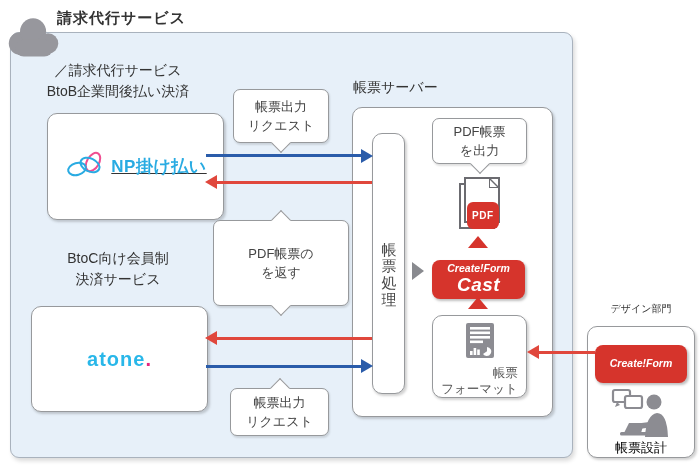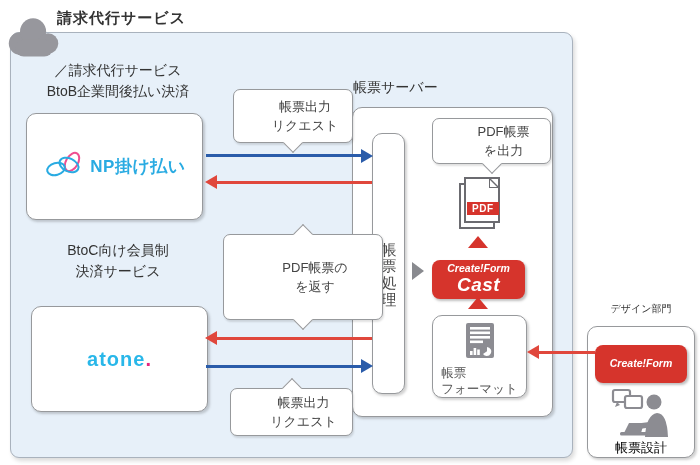--- a/index.html
+++ b/index.html
@@ -17,44 +17,43 @@
   
   #env-container{
     left:10px;top:32px;width:561px;height:424px;
     background:#e7f0f9;border:1.5px solid #a9b2bd;border-radius:9px;
     box-shadow:2px 3px 4px rgba(0,0,0,.14);
   }
 
   
   .svc-label{width:184px;text-align:center;font-size:14px;line-height:1.5;color:#333;}
   #btob-label{left:26px;top:60px;}
-  #btoc-label{left:26px;top:240px;}
+  #btoc-label{left:26px;top:248px;}
   .white-box{
     background:#fff;border:1.5px solid #97999c;border-radius:10px;
     box-shadow:1.5px 2px 2.5px rgba(0,0,0,.18);
   }
-  #np-box{left:26px;top:113px;width:175px;height:105px;display:flex;align-items:center;justify-content:center;gap:7px;}
+  #np-box{left:47px;top:113px;width:175px;height:105px;display:flex;align-items:center;justify-content:center;gap:7px;text-decoration:underline;}
   #np-text{font-size:17px;font-weight:bold;color:#29abe2;letter-spacing:.5px;}
   #atone-box{left:31px;top:306px;width:175px;height:104px;display:flex;align-items:center;justify-content:center;}
   #atone-logo{font-size:20px;font-weight:bold;letter-spacing:1px;color:#29b7e9;}
   #atone-dot{color:#e6257e;}
 
   
   .bubble{
     background:#fff;border:1.5px solid #97999c;border-radius:7px;
     display:flex;flex-direction:column;align-items:center;justify-content:center;
     font-size:13px;line-height:1.5;color:#444;text-align:center;z-index:3;
     box-shadow:1px 1.5px 2px rgba(0,0,0,.12);
-    padding-left:24px;
   }
   .bubble::before,.bubble::after{position:absolute;width:13px;height:13px;background:#fff;transform:rotate(45deg);}
   .tail-down::after{content:"";bottom:-8px;left:50%;margin-left:-7px;border-right:1.5px solid #97999c;border-bottom:1.5px solid #97999c;}
   .tail-up::before{content:"";top:-8px;left:50%;margin-left:-7px;border-left:1.5px solid #97999c;border-top:1.5px solid #97999c;}
   #bubble-request-top{left:233px;top:89px;width:94px;height:52px;}
-  #bubble-download{left:213px;top:234px;width:134px;height:84px;margin-left:10px;}
+  #bubble-download{left:213px;top:220px;width:134px;height:84px;}
   #bubble-request-bottom{left:230px;top:388px;width:97px;height:46px;}
   #pdf-bubble{left:432px;top:118px;width:93px;height:44px;}
 
   
   .hline{height:3px;z-index:2;}
   .blue{background:#2a5caa;}
   .red{background:#e0473c;}
   .head{width:0;height:0;z-index:2;}
   .head-right{border-top:7px solid transparent;border-bottom:7px solid transparent;border-left:12px solid #2a5caa;}
   .head-left{border-top:7px solid transparent;border-bottom:7px solid transparent;border-right:12px solid #e0473c;}
@@ -78,38 +77,38 @@
   
   #pdf-icon{left:459px;top:177px;width:44px;height:52px;}
   .page{position:absolute;background:#fff;border:2px solid #6b6b70;width:32px;height:42px;}
   #page-back{left:0;top:6px;}
   #page-front{left:5px;top:0;}
   #fold-line{position:absolute;right:-2px;top:-2px;width:0;height:0;
     border-bottom:11px solid #6b6b70;border-right:11px solid transparent;}
   #fold-white{position:absolute;right:1px;top:1px;width:0;height:0;
     border-bottom:7px solid #fff;border-right:7px solid transparent;}
   #pdf-badge{position:absolute;left:1px;top:23px;background:#d6342c;color:#fff;
-    font-size:10px;font-weight:bold;padding:1px 5px;border-radius:0;letter-spacing:.5px;}
+    font-size:10px;font-weight:bold;padding:8px 5px;border-radius:6px;letter-spacing:.5px;}
 
   .tri-up{border-left:10px solid transparent;border-right:10px solid transparent;border-bottom:12px solid #d6342c;}
   #tri-up-1{left:468px;top:236px;}
   #tri-up-2{left:468px;top:297px;}
 
   .brand-box{
     background:#d6342c;border-radius:8px;color:#fff;text-align:center;
     display:flex;flex-direction:column;align-items:center;justify-content:center;
     box-shadow:1.5px 2px 2.5px rgba(0,0,0,.25);
     margin-top:8px;
   }
   .brand-small{font-size:10.5px;font-weight:bold;font-style:italic;line-height:1.1;}
   .brand-big{font-size:19px;font-weight:bold;font-style:italic;line-height:1.1;letter-spacing:.5px;}
   #cast-box{left:432px;top:252px;width:93px;height:39px;}
 
   #format-box{left:432px;top:315px;width:95px;height:83px;display:flex;flex-direction:column;align-items:center;justify-content:flex-start;padding-top:6px;box-sizing:border-box;}
-  #format-text{font-size:12.5px;line-height:1.3;color:#555;text-align:left;margin-top:2px;}
+  #format-text{font-size:12.5px;line-height:1.3;color:#555;text-align:right;margin-top:2px;}
 
   
   #design-label{left:587px;top:302px;width:108px;text-align:center;font-size:10px;color:#333;}
   #design-box{left:587px;top:326px;width:108px;height:132px;display:flex;flex-direction:column;align-items:center;padding-top:10px;box-sizing:border-box;}
   #design-product{width:92px;height:40px;}
   #design-caption{font-size:13px;color:#000000;margin-top:2px;}
   #person-icon{width:62px;height:50px;margin-top:4px;}
 </style>
 </head>
 <body>

